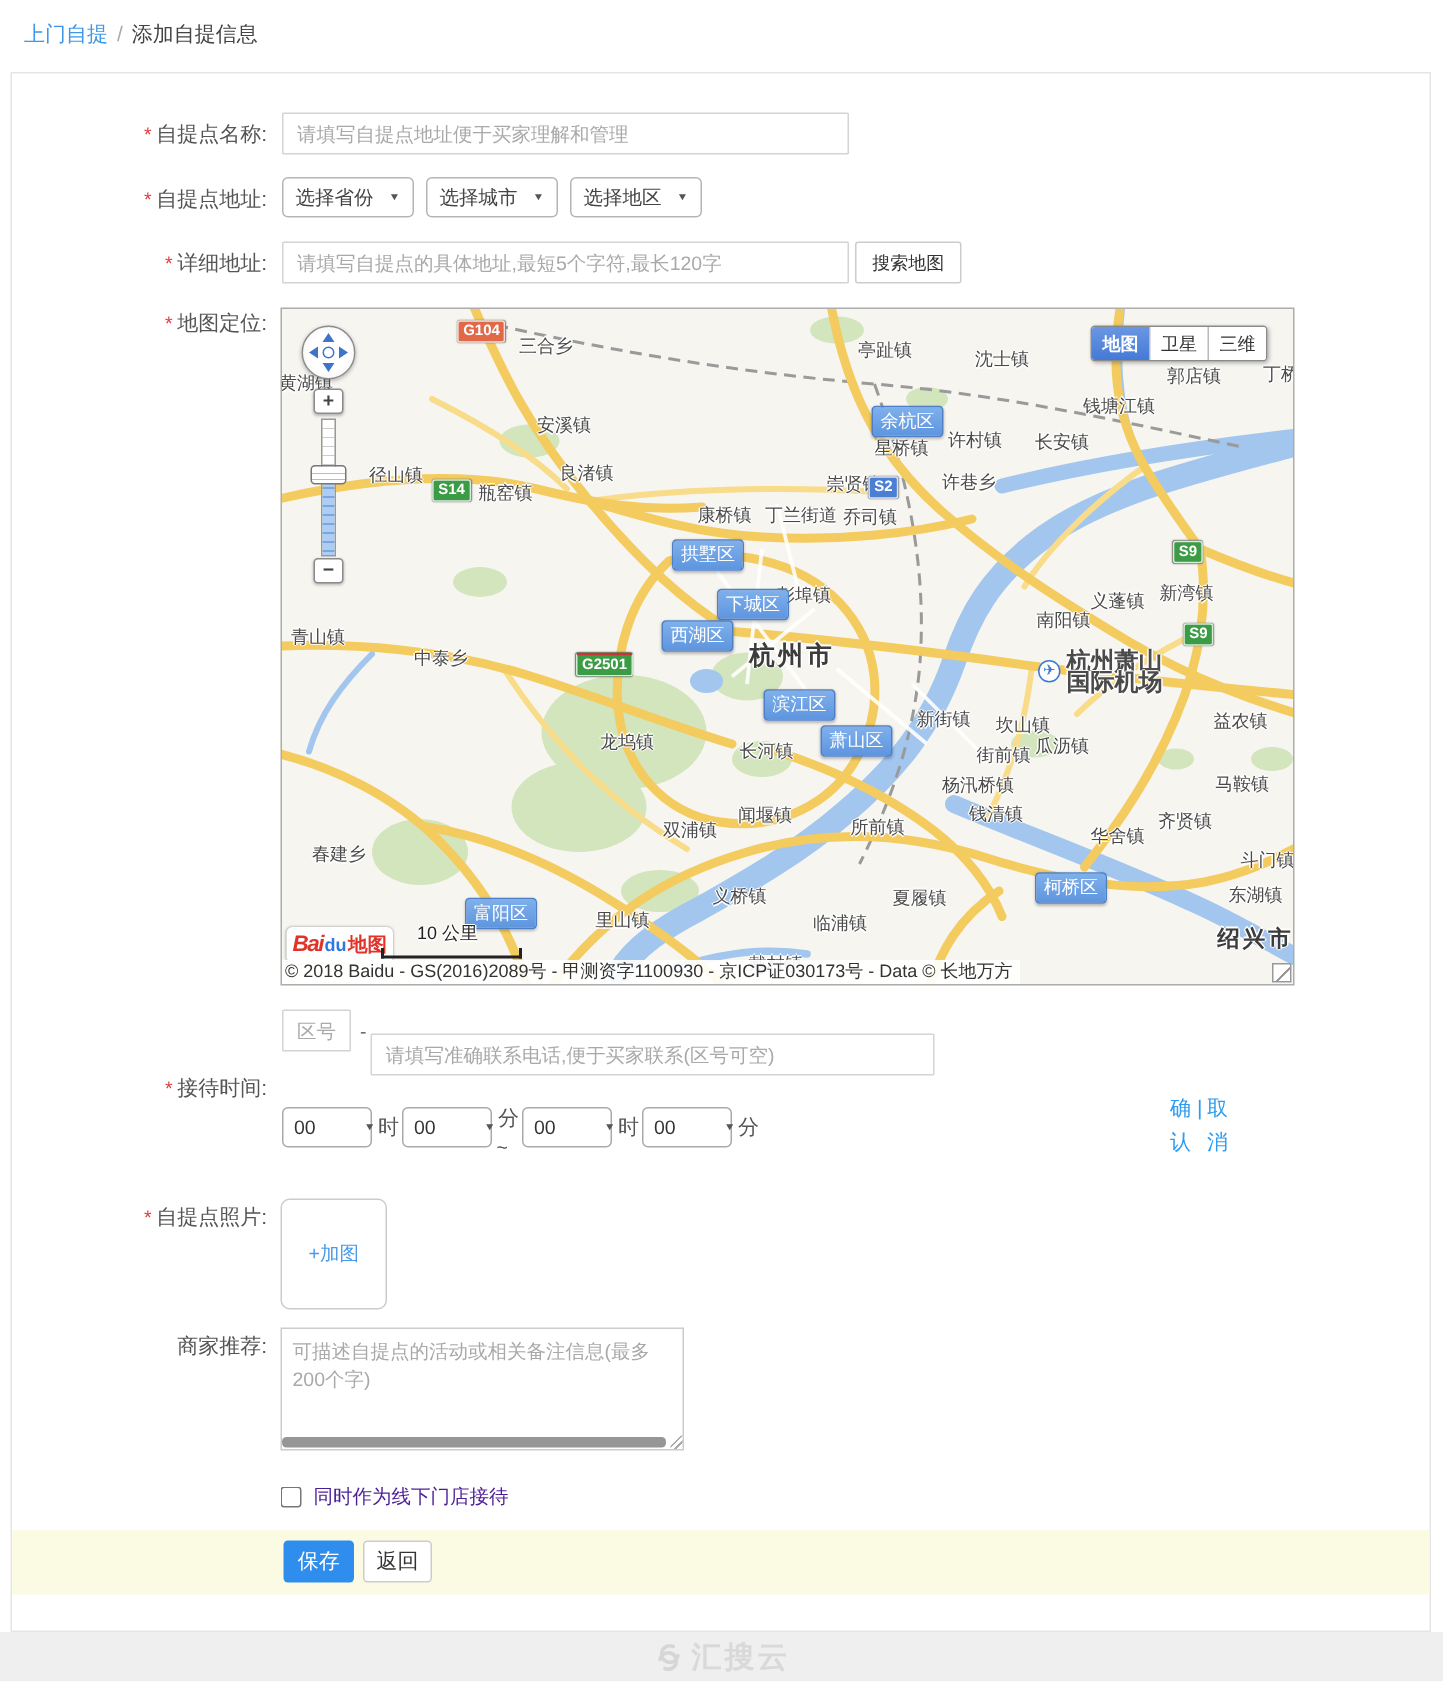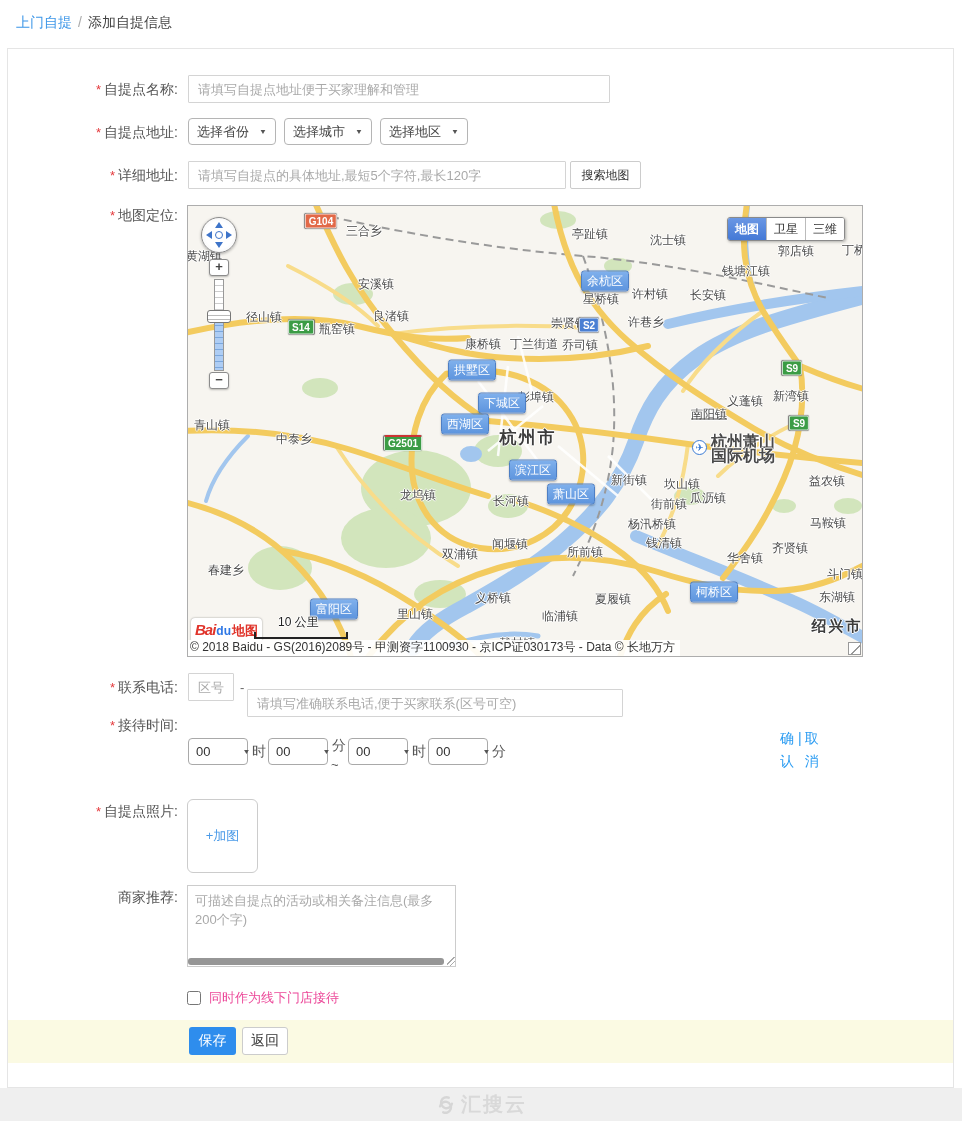--- a/index.html
+++ b/index.html
@@ -134,21 +134,21 @@
 .photo-box a { color:#4a9ae8; font-size:13px; line-height:72px; text-decoration:none; }
 textarea.rec { position:absolute; left:179px; top:836px; width:269px; height:82px;
   border:1px solid #ccc; font-size:13px; color:#333; line-height:19px; padding:5px 7px;
   resize:none; outline:none; font-family:inherit; overflow:hidden; }
 .rec-scrollbar { position:absolute; left:180px; top:909px; width:256px; height:7px; background:#969696; border-radius:3px; }
 .rec-grip { position:absolute; left:439px; top:908px; width:8px; height:9px;
   background-image:linear-gradient(135deg,transparent 40%,#aaa 40%,#aaa 50%,transparent 50%,transparent 65%,#aaa 65%,#aaa 75%,transparent 75%); }
 
 .chkrow { position:absolute; left:179px; top:940px; display:flex; align-items:center; }
 .chkrow input { width:14px; height:14px; margin-right:8px; }
-.chkrow span { font-size:13px; color:#ec4899; }
+.chkrow span { font-size:13px; color:#4c1d95; }
 
 
 .action-bar { position:absolute; left:0; top:971px; width:945px; height:43px;
   background:var(--action-bar-bg,#fbfae3); }
 .btn-save { position:absolute; left:181px; top:7px; width:47px; height:28px;
   background:var(--accent-blue,#2e8ded); color:#fff; border:none; border-radius:3px;
   font-size:14px; cursor:pointer; font-family:inherit; }
 .btn-back { position:absolute; left:234px; top:7px; width:46px; height:28px; background:#fff;
   color:#333; border:1px solid #ccc; border-radius:3px; font-size:14px; cursor:pointer; font-family:inherit; }
 
@@ -160,21 +160,21 @@
 </head>
 <body>
 
 <div class="breadcrumb">
   <a>上门自提</a><span class="sep">/</span><span class="cur">添加自提信息</span>
 </div>
 
 <div class="panel">
 
   <div class="flabel" style="top:26px"><span class="req">*</span><span>自提点名称:</span></div>
-  <input class="txt" style="left: 180px; top: 26px; width: 422px;" placeholder="请填写自提点地址便于买家理解和管理">
+  <input class="txt" style="left: 180px; top: 26px; width: 378px;" placeholder="请填写自提点地址便于买家理解和管理">
 
   <div class="flabel" style="top:69px"><span class="req">*</span><span>自提点地址:</span></div>
   <div class="selbox" style="left:180px; top:69px">
       <span>选择省份</span>
       <span class="caret">▼</span>
     </div>
   <div class="selbox" style="left:276px; top:69px">
       <span>选择城市</span>
       <span class="caret">▼</span>
     </div>
@@ -274,21 +274,21 @@
         <div class="town" style="left: 76px; top: 111px;">径山镇</div>
         <div class="town" style="left: 149px; top: 123px;">瓶窑镇</div>
         <div class="town" style="left: 203px; top: 110px;">良渚镇</div>
         <div class="town" style="left: 381px; top: 117px;">崇贤镇</div>
         <div class="town" style="left: 295px; top: 138px;">康桥镇</div>
         <div class="town" style="left: 346px; top: 138px;">丁兰街道</div>
         <div class="town" style="left: 392px; top: 139px;">乔司镇</div>
         <div class="town" style="left: 348px; top: 191px;">彭埠镇</div>
         <div class="town" style="left: 24px; top: 219px;">青山镇</div>
         <div class="town" style="left: 106px; top: 233px;">中泰乡</div>
-        <div class="town" style="left: 521px; top: 208px; text-decoration: underline;">南阳镇</div>
+        <div class="town" style="left: 521px; top: 208px;">南阳镇</div>
         <div class="town" style="left: 557px; top: 195px;">义蓬镇</div>
         <div class="town" style="left: 603px; top: 190px;">新湾镇</div>
         <div class="town" style="left: 230px; top: 289px;">龙坞镇</div>
         <div class="town" style="left: 323px; top: 295px;">长河镇</div>
         <div class="town" style="left: 441px; top: 274px;">新街镇</div>
         <div class="town" style="left: 494px; top: 278px;">坎山镇</div>
         <div class="town" style="left: 520px; top: 292px;">瓜沥镇</div>
         <div class="town" style="left: 639px; top: 275px;">益农镇</div>
         <div class="town" style="left: 640px; top: 317px;">马鞍镇</div>
         <div class="town" style="left: 481px; top: 298px;">街前镇</div>
@@ -358,21 +358,20 @@
       <span class="bai">Bai</span>
         <span class="paw">du</span>
         <span class="word">地图</span>
     </div>
     <div class="scale-label">10 公里</div>
     <div class="scale-bar"></div>
     <div class="map-attribution">© 2018 Baidu - GS(2016)2089号 - 甲测资字1100930 - 京ICP证030173号 - Data © 长地万方</div>
     <div class="corner-ctrl"></div>
   </div>
 
-  <div class="flabel" style="top:624px"><span class="req">*</span><span>联系电话:</span></div>
   <input class="txt" style="left: 180px; top: 624px; width: 46px; text-align: center; padding: 0px 4px;" placeholder="区号">
   <span class="dash" style="left:232px; top:631px">-</span>
   <input class="txt" style="left: 239px; top: 640px; width: 376px;" placeholder="请填写准确联系电话,便于买家联系(区号可空)">
 
   <div class="flabel" style="top:662px"><span class="req">*</span><span>接待时间:</span></div>
   <div class="tsel" style="left:180px">
       <span>00</span>
       <span class="caret">▼</span>
     </div>
   <span class="tunit" style="left:244px">时</span>

